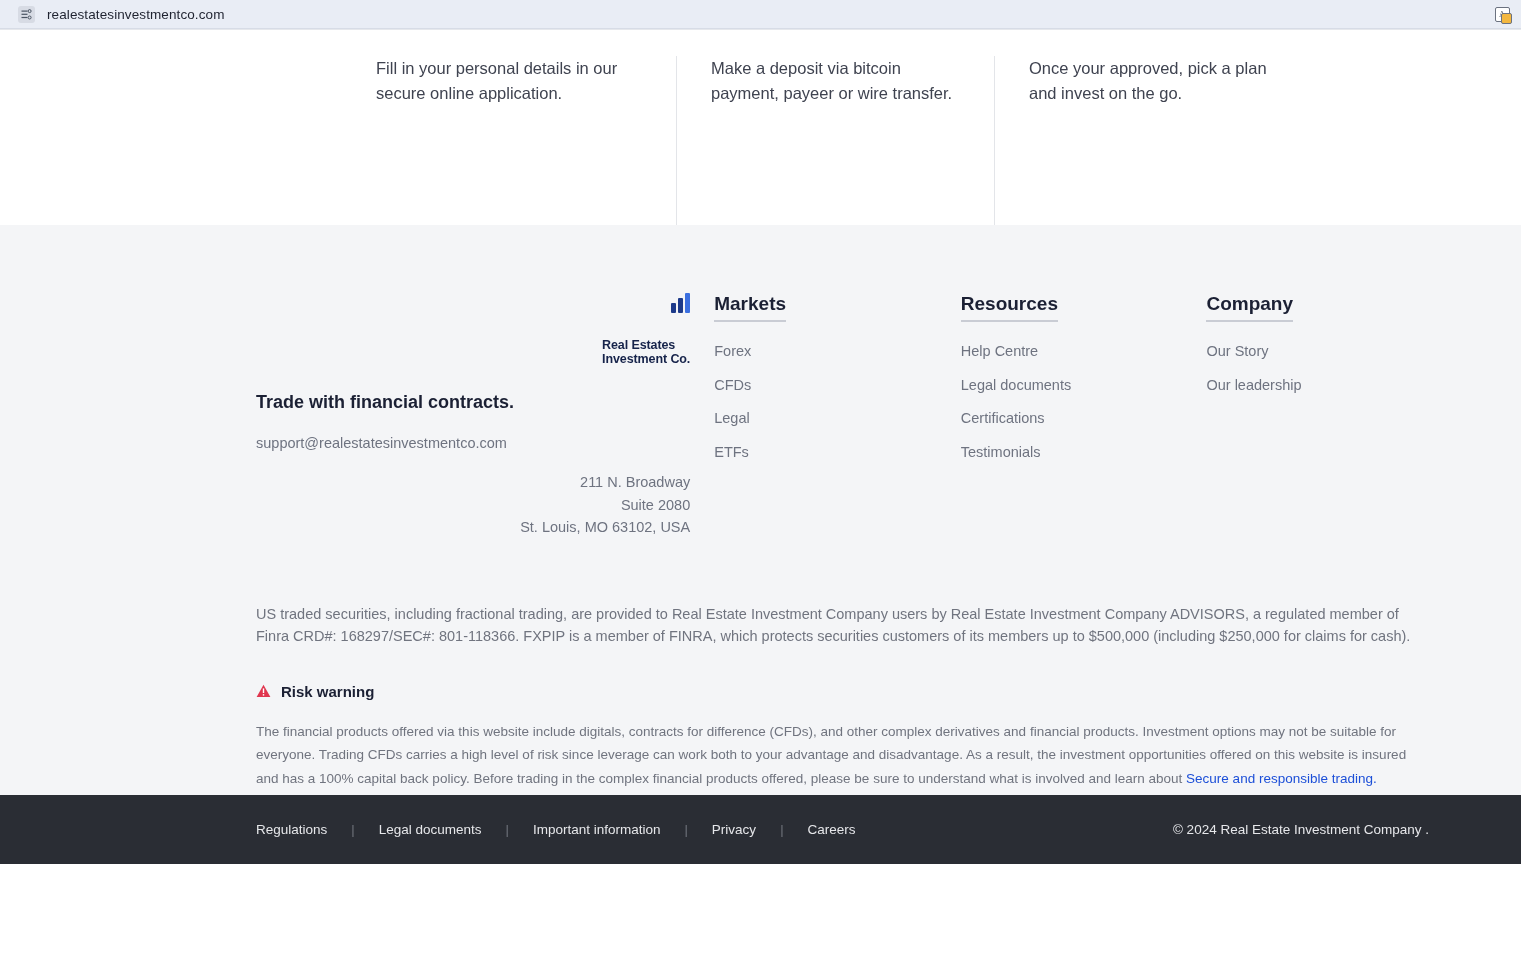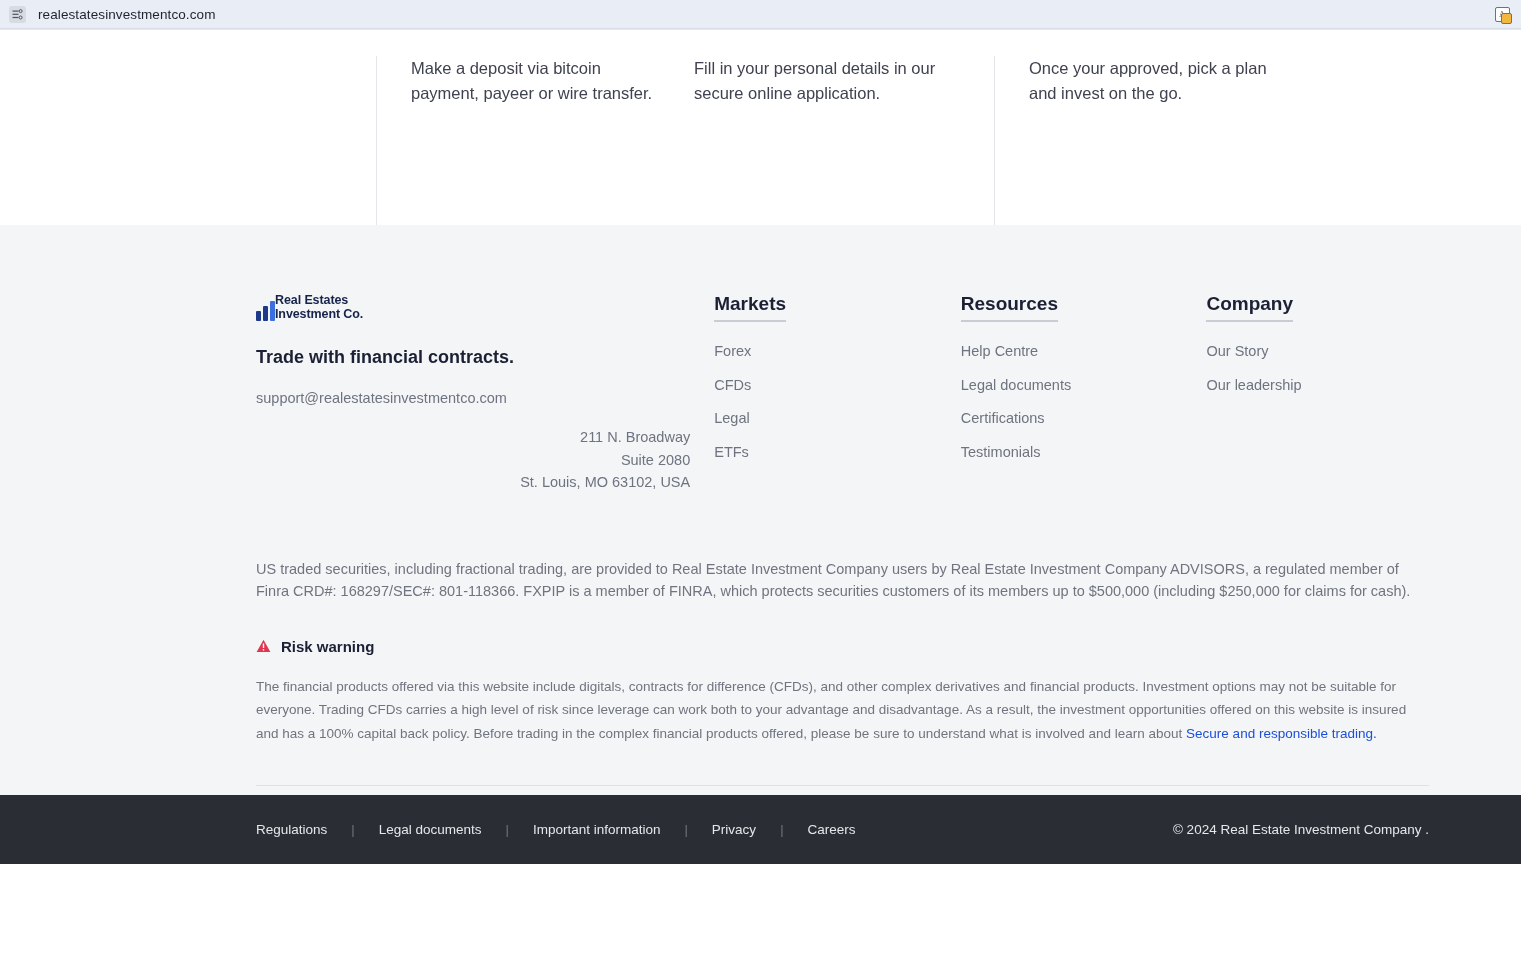--- a/index.html
+++ b/index.html
@@ -10,21 +10,21 @@
     font-family: "Liberation Sans", sans-serif;
     background: #ffffff;
   }
 
   
   .browser-bar {
     height: 29px;
     background: #e9edf5;
     display: flex;
     align-items: center;
-    padding: 0 10px 0 9px;
+    padding: 0 10px 0 18px;
     border-bottom: 1px solid #d7dce6;
     position: relative;
   }
   .url-left {
     display: flex;
     align-items: center;
     gap: 12px;
     flex: 1;
   }
   .site-info-icon {
@@ -109,22 +109,23 @@
   .footer-inner {
     padding: 68px 92px 0 256px;
   }
   .footer-cols {
     display: flex;
   }
   .col-brand { width: 478px; }
   .logo-row {
     display: flex;
     align-items: flex-end;
-    gap: 0;
+    gap: 25px;
     margin-bottom: 26px;
+    flex-direction: column;
   }
   .logo-mark {
     display: flex;
     align-items: flex-end;
     gap: 2px;
     height: 20px;
   }
   .logo-mark i { display: block; width: 5px; background: #1d3a8a; border-radius: 1px; }
   .logo-mark i:nth-child(1) { height: 10px; }
   .logo-mark i:nth-child(2) { height: 15px; }
@@ -261,25 +262,25 @@
   <div class="translate-icon">
     <div class="sq">A</div>
   </div>
 </div>
 
 <div class="page">
 
   <div class="steps-strip">
     <div class="steps-inner">
       <div class="step-spacer"></div>
+      <div class="step first">
+        <p>Fill in your personal details in our secure online application.</p>
+      </div>
       <div class="step">
         <p>Make a deposit via bitcoin payment, payeer or wire transfer.</p>
-      </div>
-      <div class="step first">
-        <p>Fill in your personal details in our secure online application.</p>
       </div>
       <div class="step">
         <p>Once your approved, pick a plan and invest on the go.</p>
       </div>
     </div>
   </div>
 
   <div class="footer">
     <div class="footer-inner">
       <div class="footer-cols">

